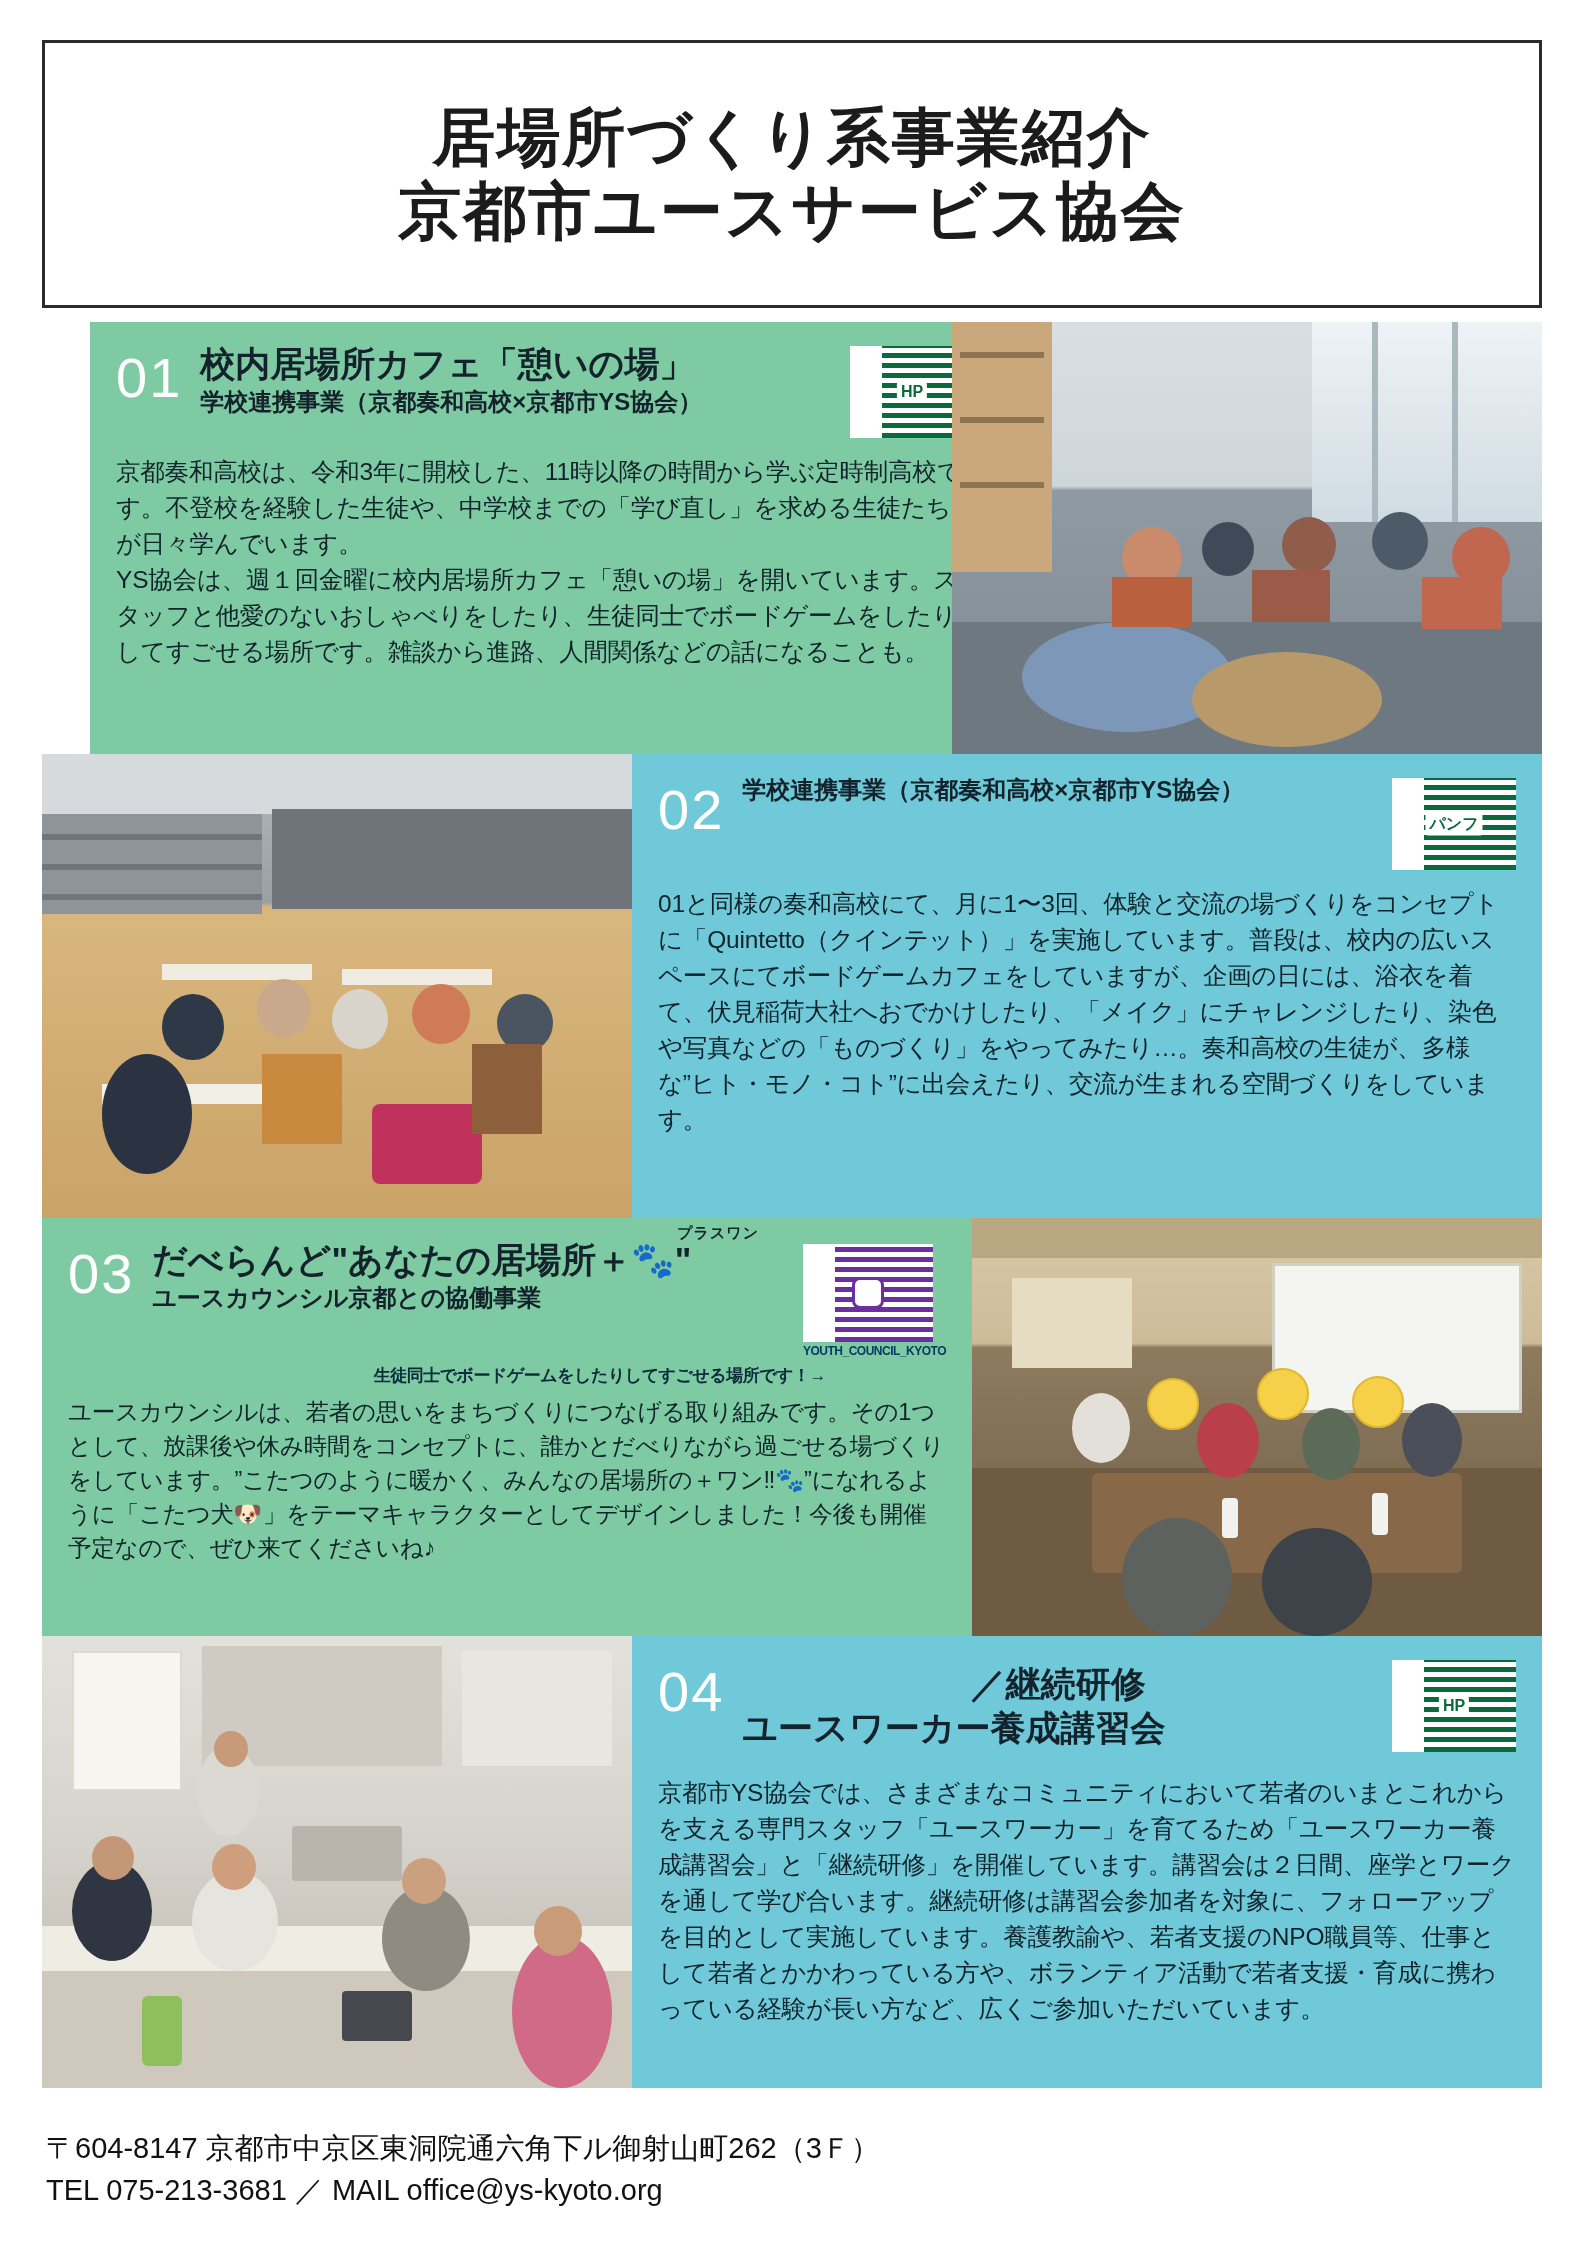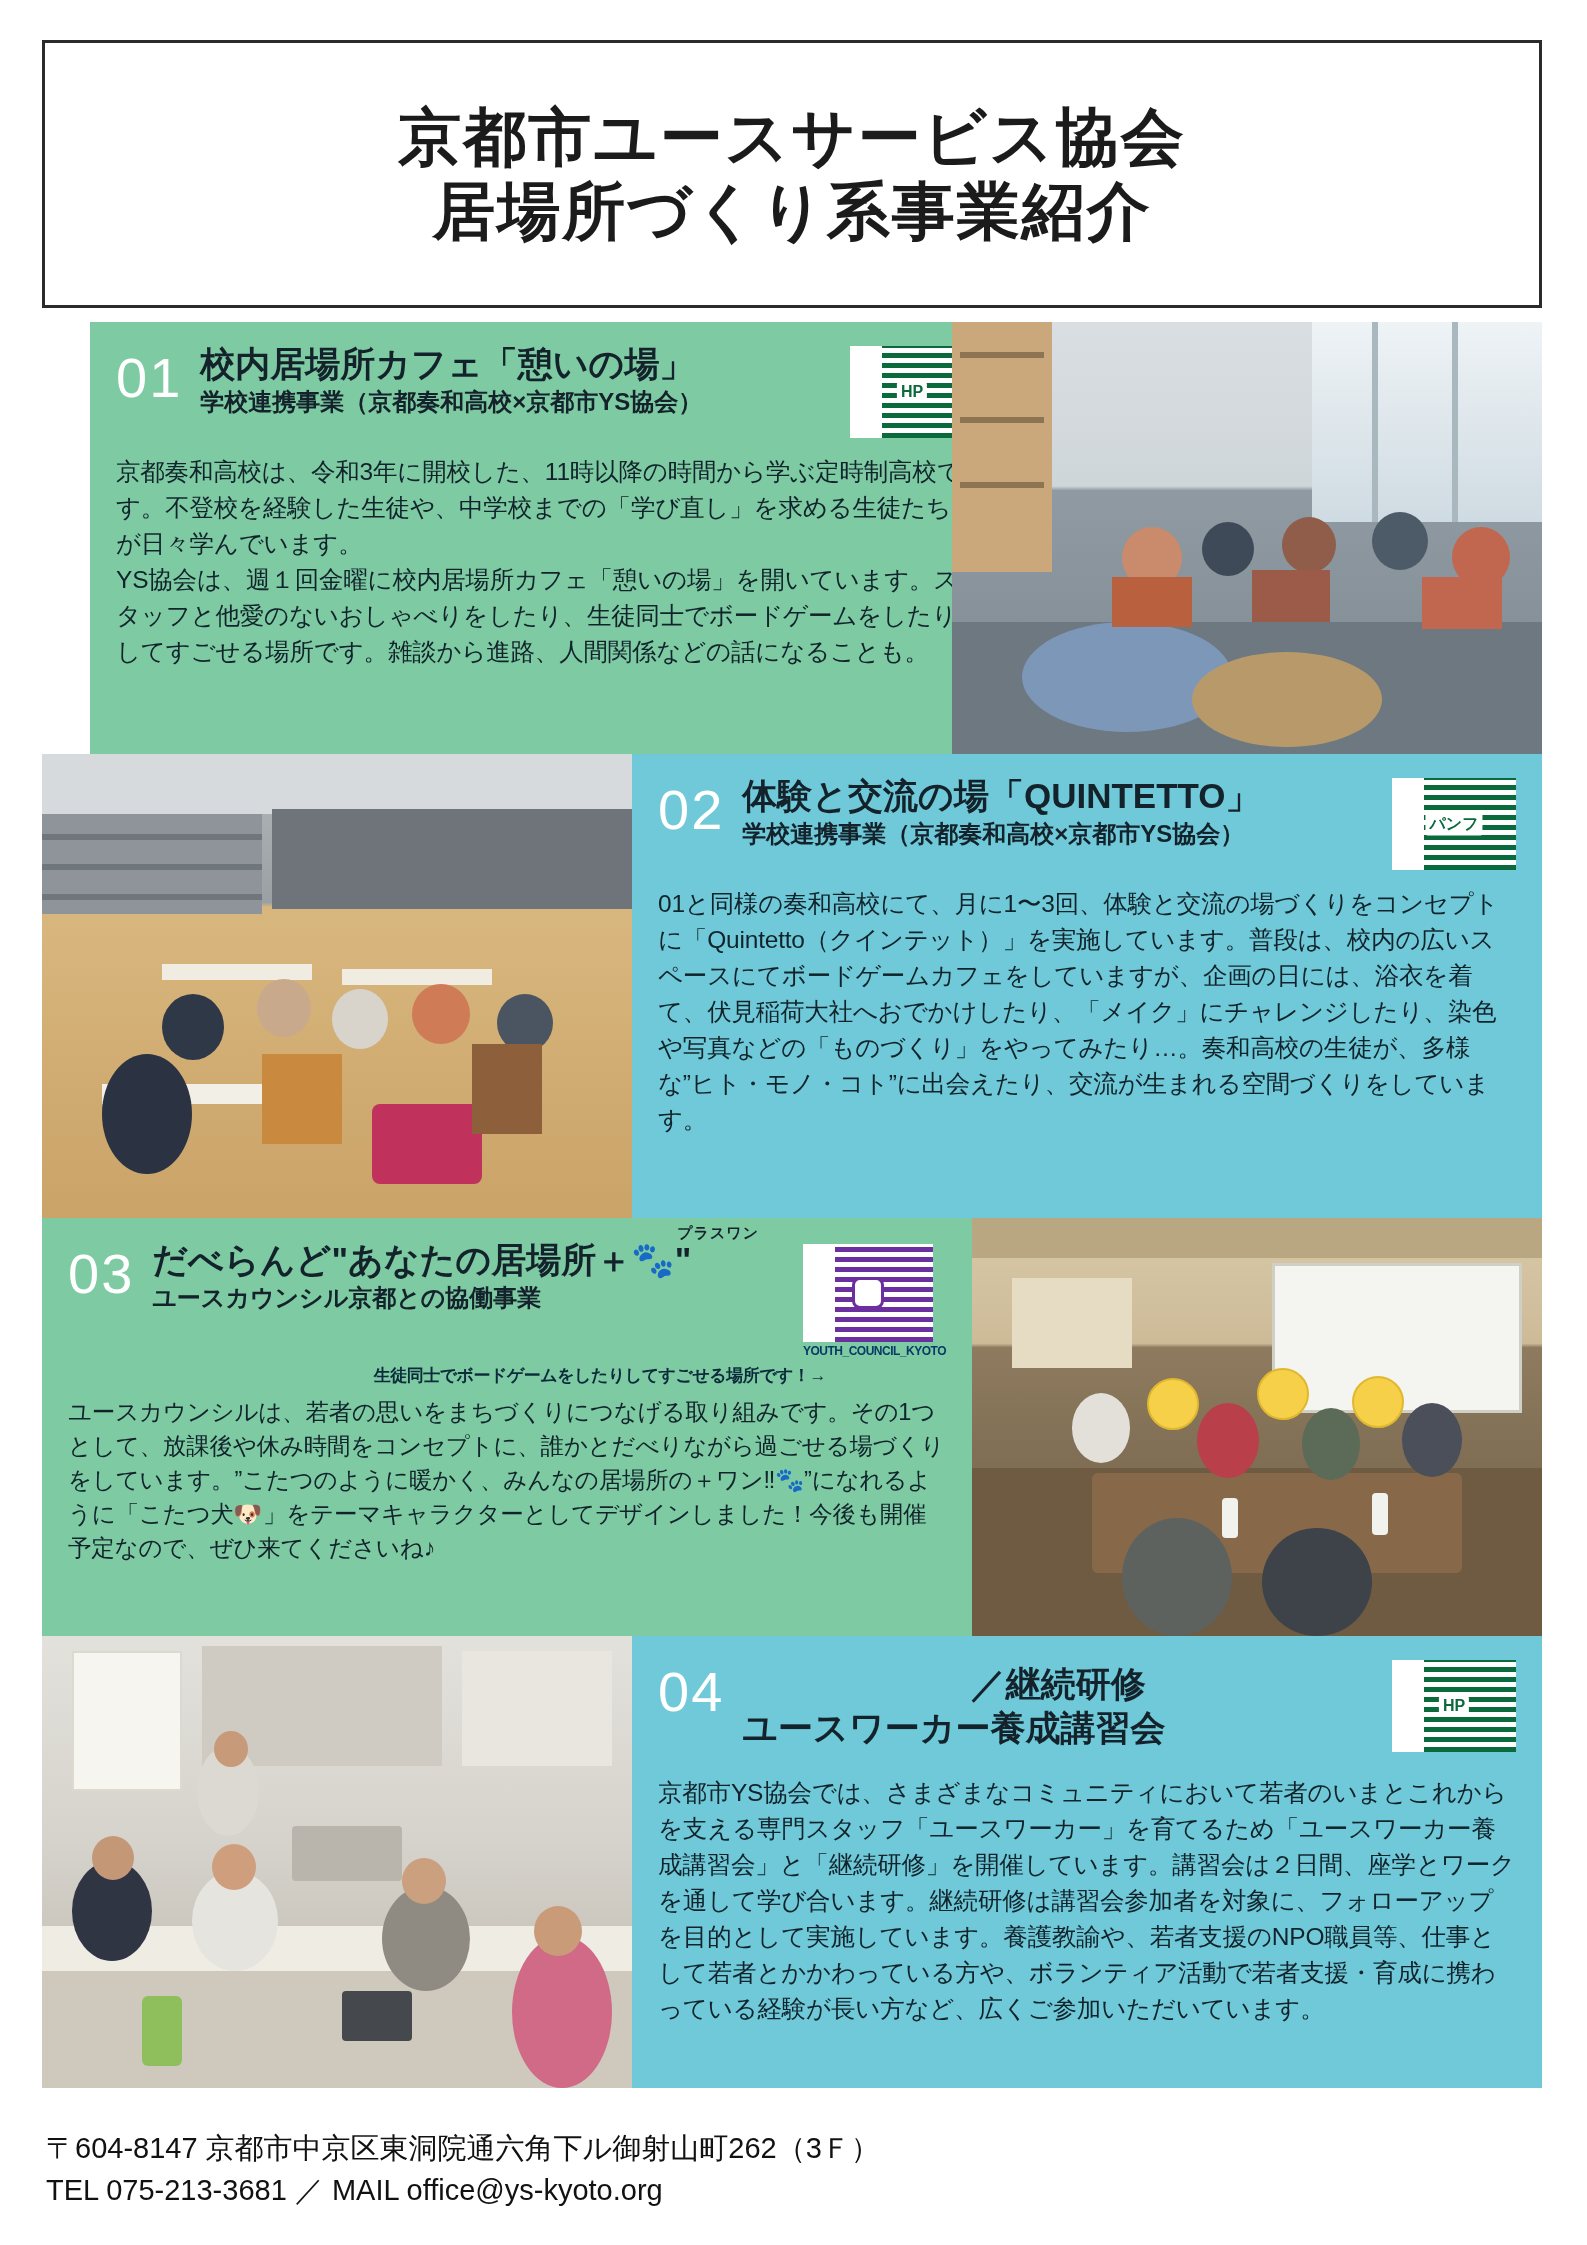--- a/index.html
+++ b/index.html
@@ -180,22 +180,22 @@
     text-align: center;
     letter-spacing: 1px;
   }
 </style>
 </head>
 <body>
 
 <div class="page">
 
   <div class="title-box">
+    <div class="title-line">居場所づくり系事業紹介</div>
     <div class="title-line">京都市ユースサービス協会</div>
-    <div class="title-line">居場所づくり系事業紹介</div>
   </div>
 
   <div class="section" style="left:42px; top:322px; width:1500px; height:432px;">
     <div class="panel green" style="left:0; top:0; width:910px; height:432px;margin-left:48px;">
       <div class="head-row">
         <div class="num" style="margin-top:6px;">01</div>
         <div class="head-main">
           <div class="head-title">校内居場所カフェ「憩いの場」</div>
           <div class="head-sub">学校連携事業（京都奏和高校×京都市YS協会）</div>
         </div>
@@ -255,21 +255,20 @@
       <div class="blob" style="left:60px;top:300px;width:90px;height:120px;background:#2b3342;"></div>
       <div class="rect" style="left:330px;top:350px;width:110px;height:80px;background:#c0325c;border-radius:8px;"></div>
       <div class="rect" style="left:220px;top:300px;width:80px;height:90px;background:#c98a3f;"></div>
       <div class="rect" style="left:430px;top:290px;width:70px;height:90px;background:#8d5f3b;"></div>
     </div>
 
     <div class="panel blue" style="left:590px; top:0; width:910px; height:464px;">
       <div class="head-row">
         <div class="num" style="margin-top:6px;">02</div>
         <div class="head-main">
-          <div class="head-title">体験と交流の場「QUINTETTO」</div>
           <div class="head-sub">学校連携事業（京都奏和高校×京都市YS協会）</div>
         </div>
         <div style="margin-top:2px;">
           <div class="qr">
             <div class="qrgrid" style="background:
                 repeating-linear-gradient(0deg,#0a6a3c 0 5px,#fff 5px 10px),
                 repeating-linear-gradient(90deg,rgba(10,106,60,.85) 0 5px,rgba(255,255,255,0) 5px 10px);"></div>
             <div class="qrlabel">パンフ</div>
           </div>
         </div>

